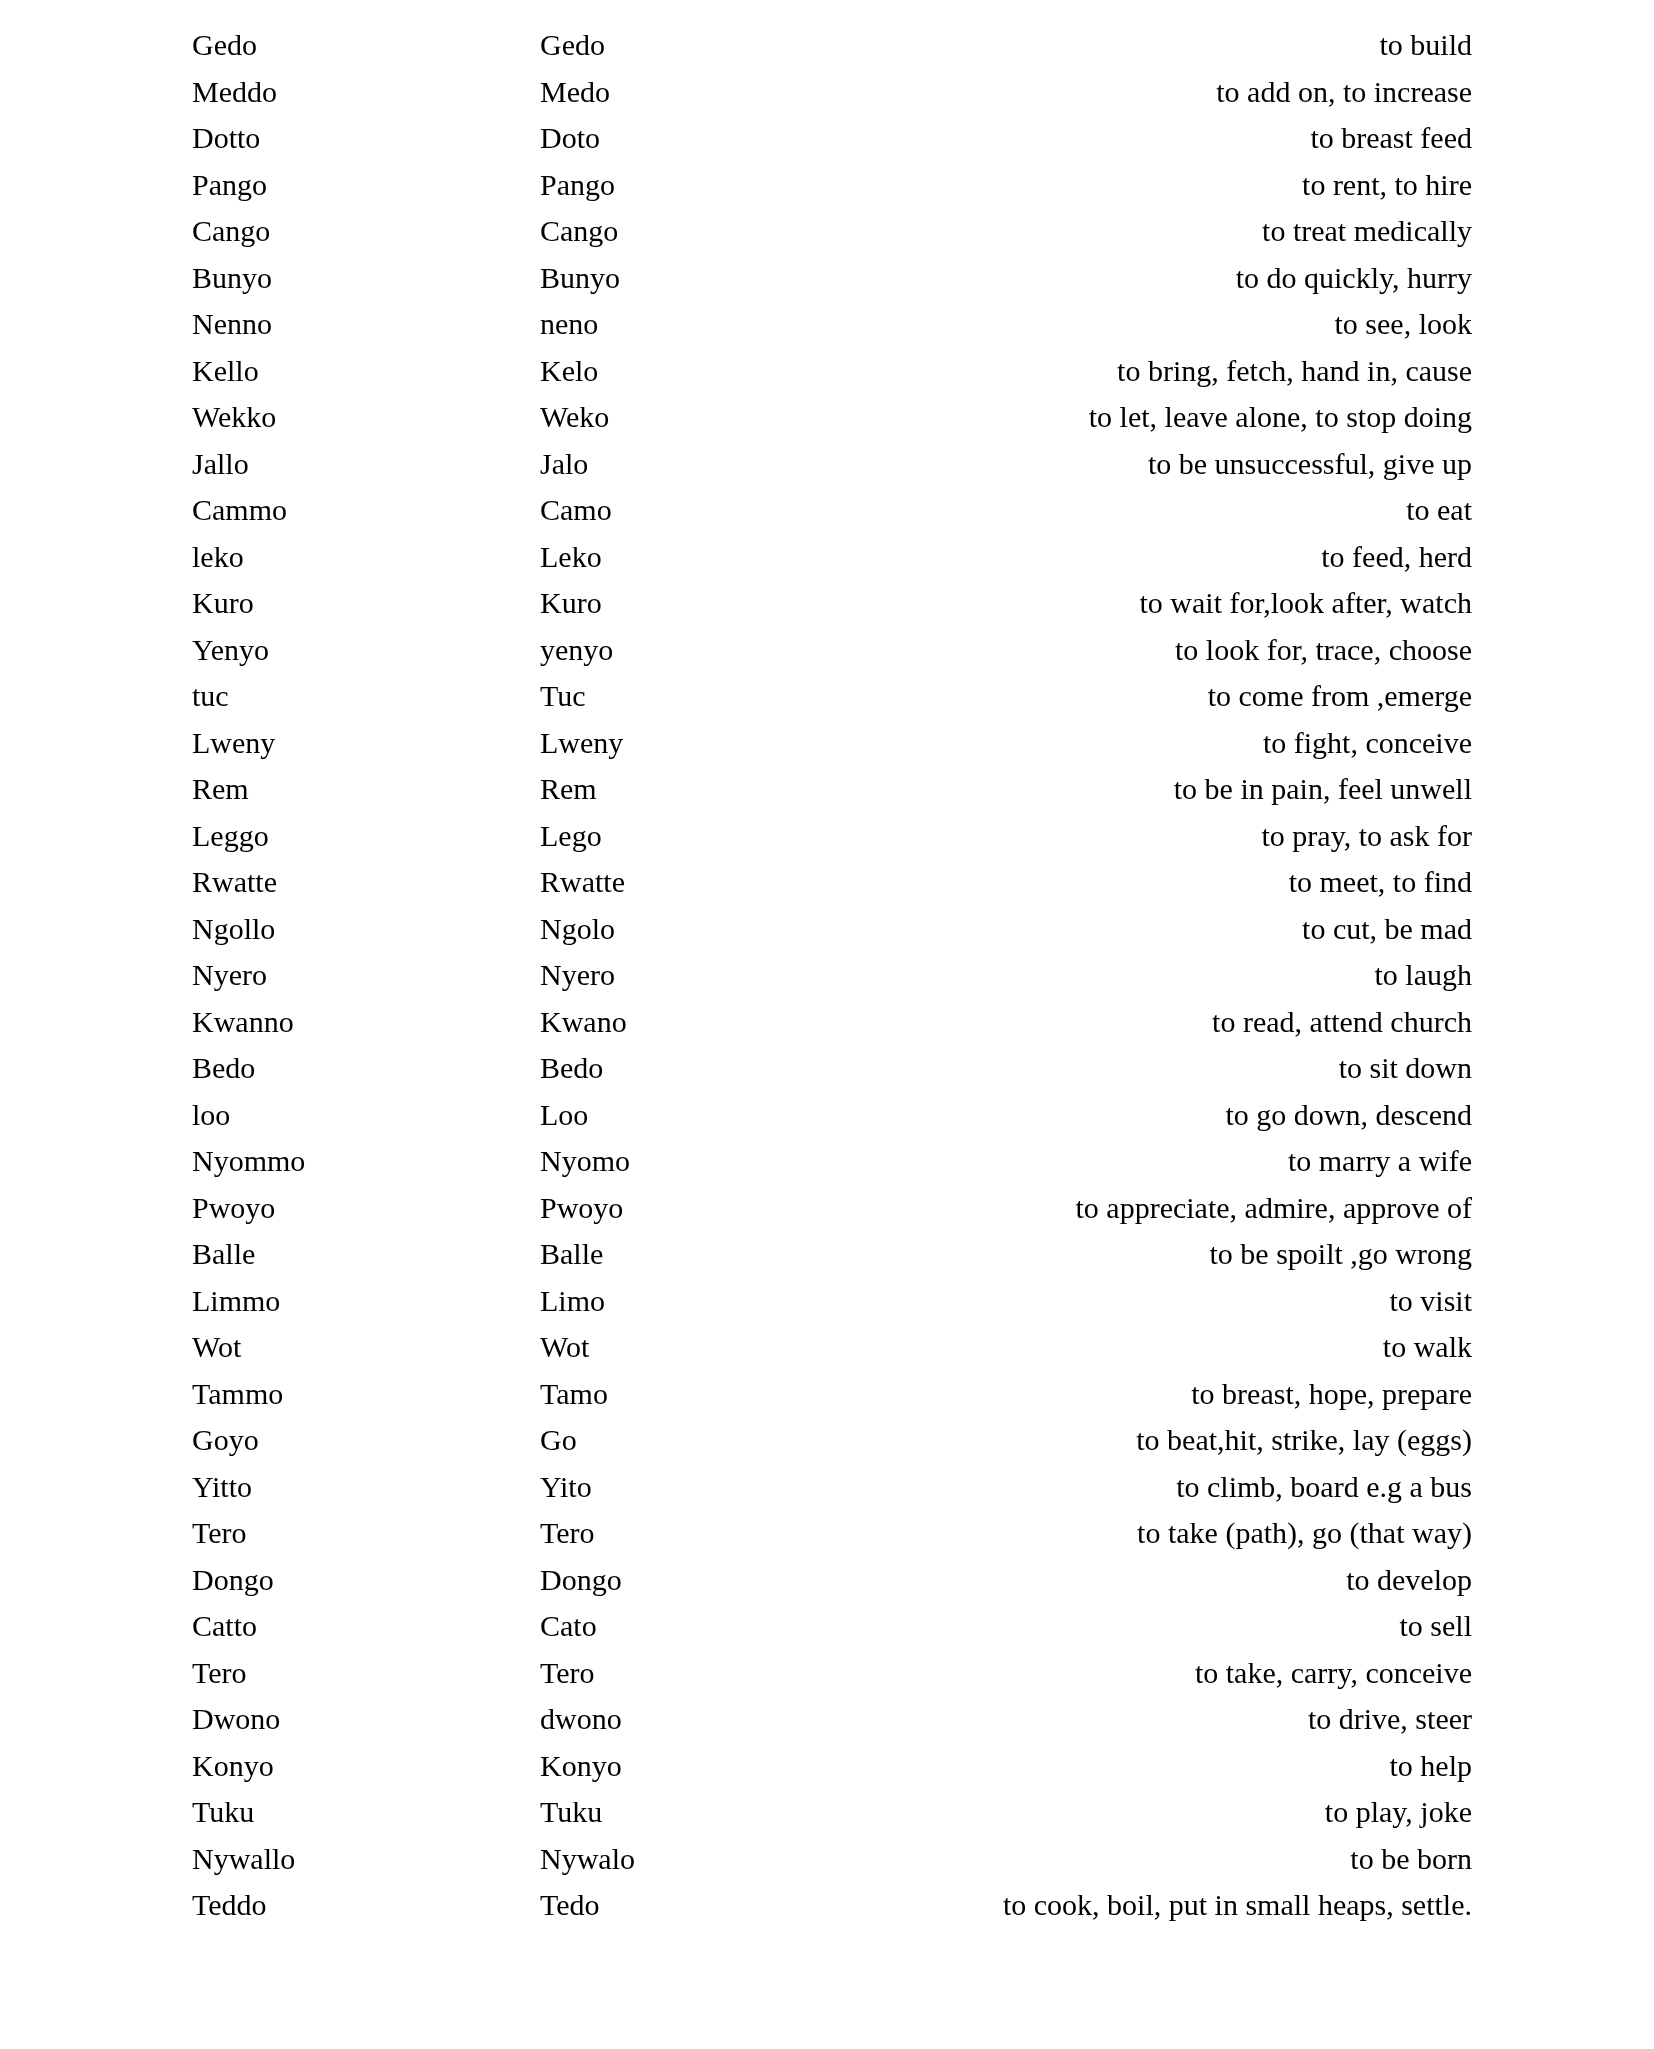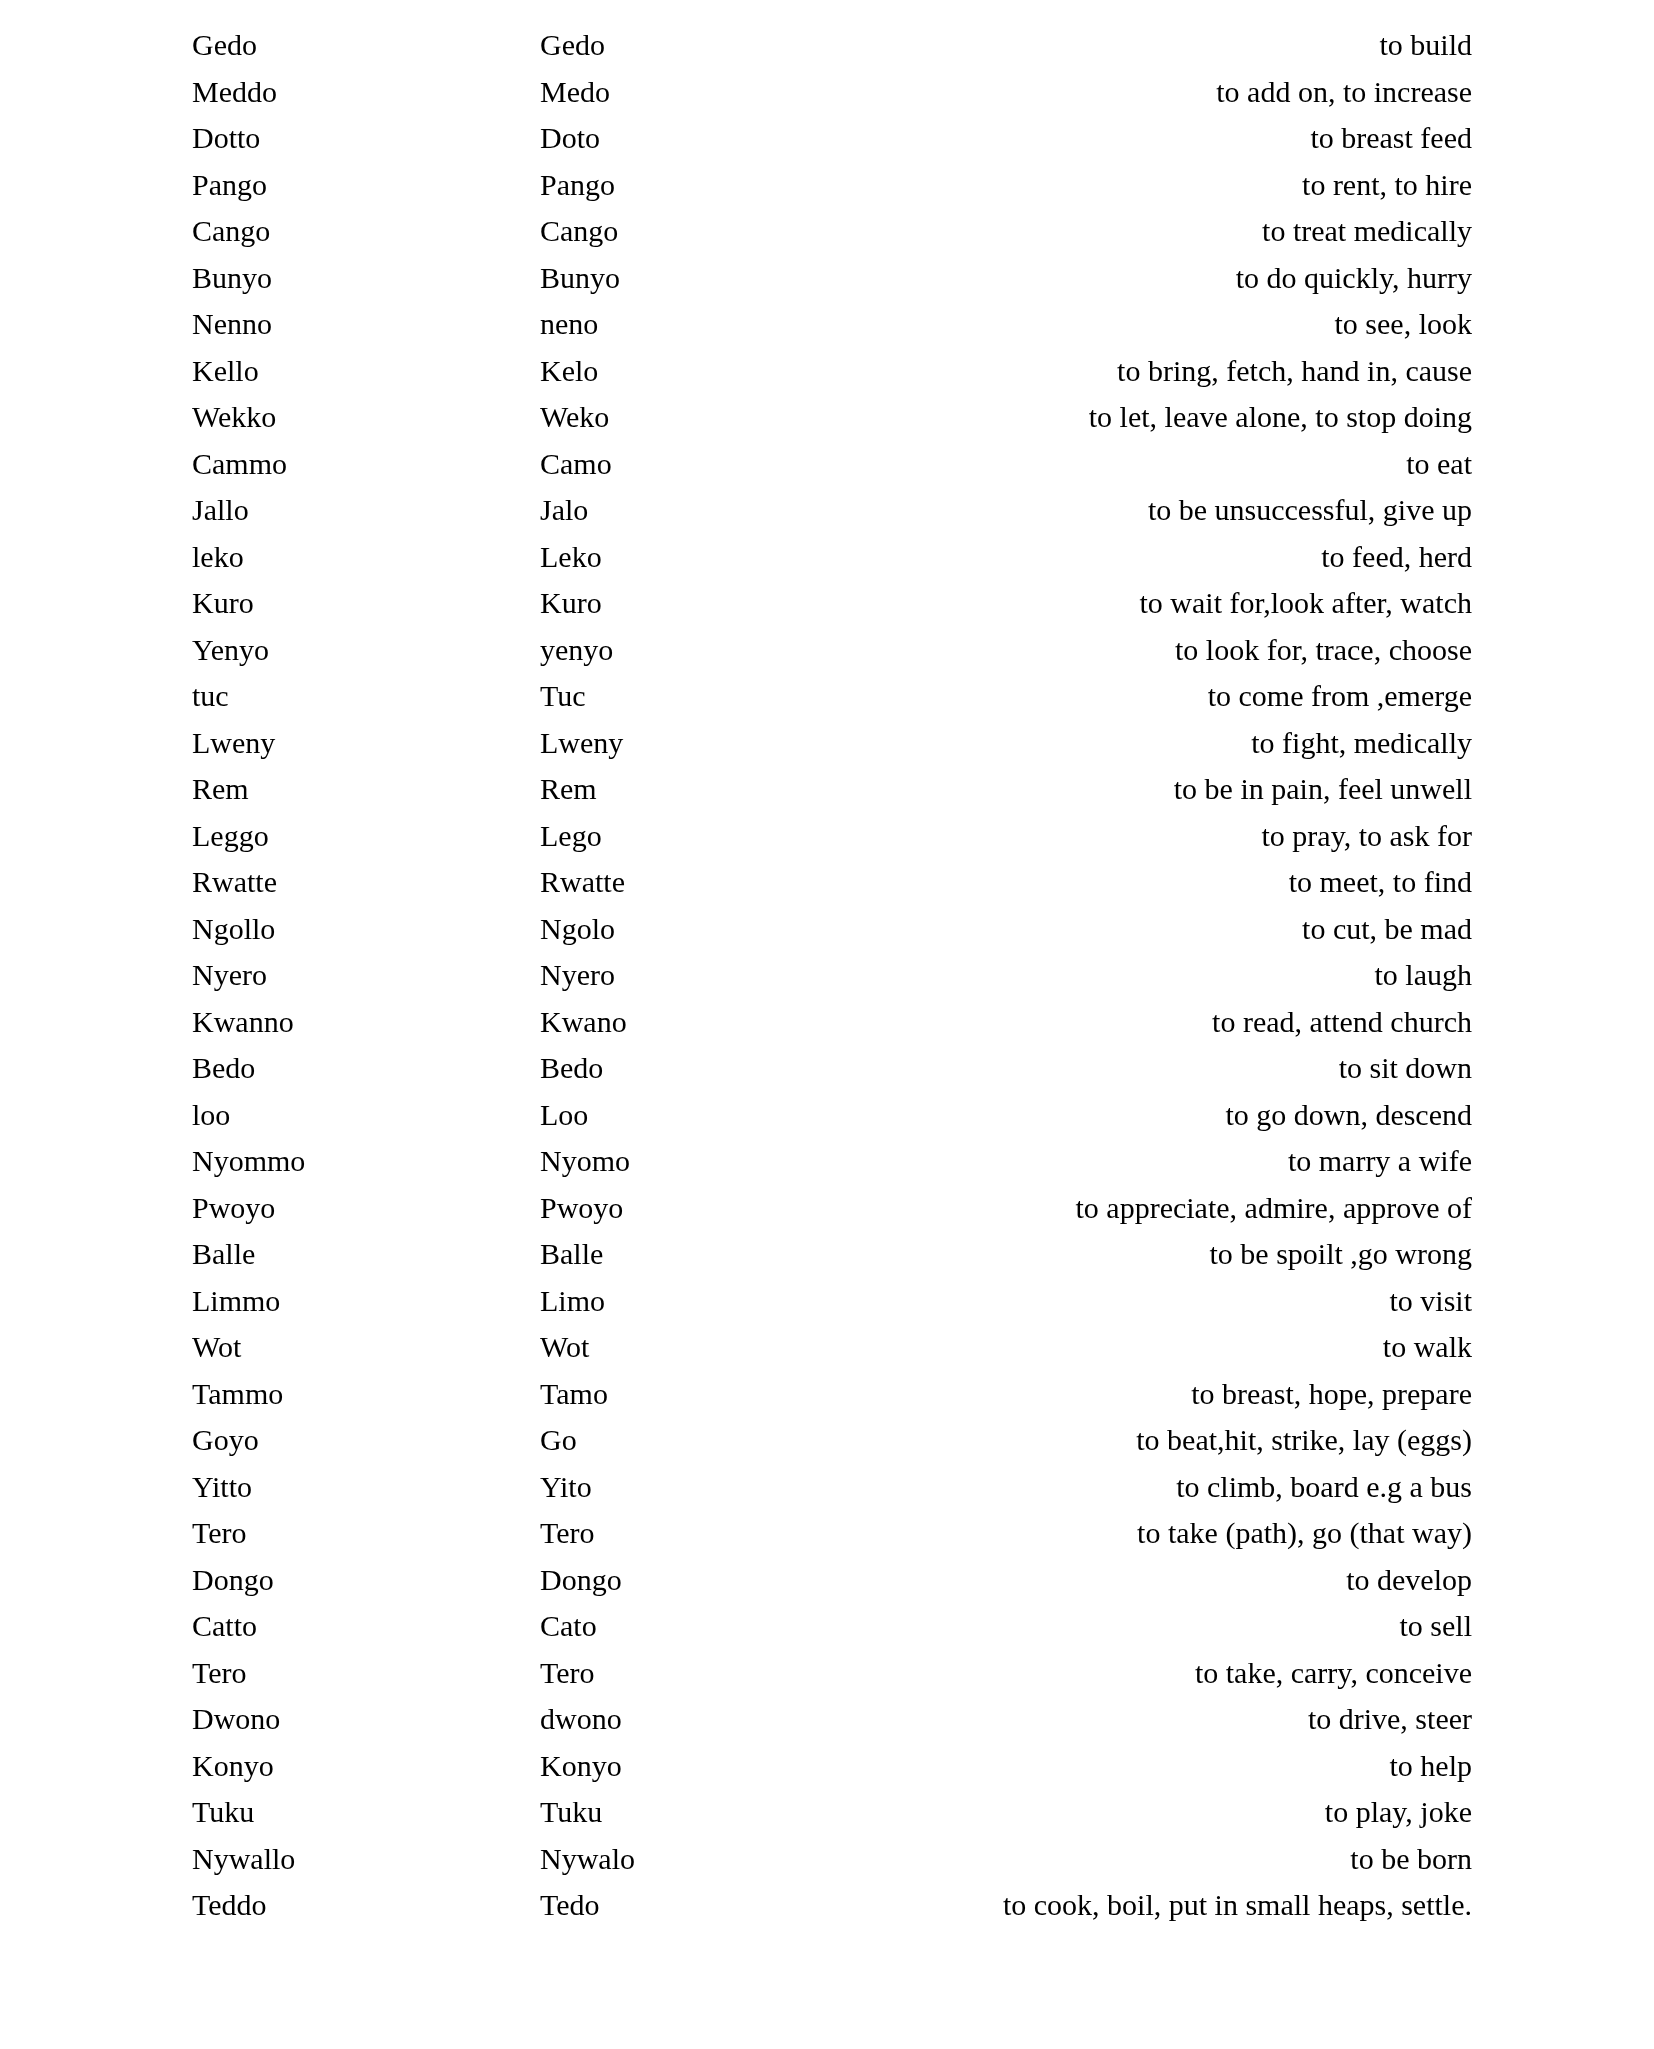--- a/index.html
+++ b/index.html
@@ -81,30 +81,30 @@
           <td class="col-a">Kello</td>
           <td class="col-b">Kelo</td>
           <td class="col-c">to bring, fetch, hand in, cause</td>
         </tr>
         <tr>
           <td class="col-a">Wekko</td>
           <td class="col-b">Weko</td>
           <td class="col-c">to let, leave alone, to stop doing</td>
         </tr>
         <tr>
+          <td class="col-a">Jallo</td>
+          <td class="col-b">Jalo</td>
+          <td class="col-c">to be unsuccessful, give up</td>
+        </tr>
+        <tr>
           <td class="col-a">Cammo</td>
           <td class="col-b">Camo</td>
           <td class="col-c">to eat</td>
         </tr>
         <tr>
-          <td class="col-a">Jallo</td>
-          <td class="col-b">Jalo</td>
-          <td class="col-c">to be unsuccessful, give up</td>
-        </tr>
-        <tr>
           <td class="col-a">leko</td>
           <td class="col-b">Leko</td>
           <td class="col-c">to feed, herd</td>
         </tr>
         <tr>
           <td class="col-a">Kuro</td>
           <td class="col-b">Kuro</td>
           <td class="col-c">to wait for,look after, watch</td>
         </tr>
         <tr>
@@ -113,21 +113,21 @@
           <td class="col-c">to look for, trace, choose</td>
         </tr>
         <tr>
           <td class="col-a">tuc</td>
           <td class="col-b">Tuc</td>
           <td class="col-c">to come from ,emerge</td>
         </tr>
         <tr>
           <td class="col-a">Lweny</td>
           <td class="col-b">Lweny</td>
-          <td class="col-c">to fight, medically</td>
+          <td class="col-c">to fight, conceive</td>
         </tr>
         <tr>
           <td class="col-a">Rem</td>
           <td class="col-b">Rem</td>
           <td class="col-c">to be in pain, feel unwell</td>
         </tr>
         <tr>
           <td class="col-a">Leggo</td>
           <td class="col-b">Lego</td>
           <td class="col-c">to pray, to ask for</td>

